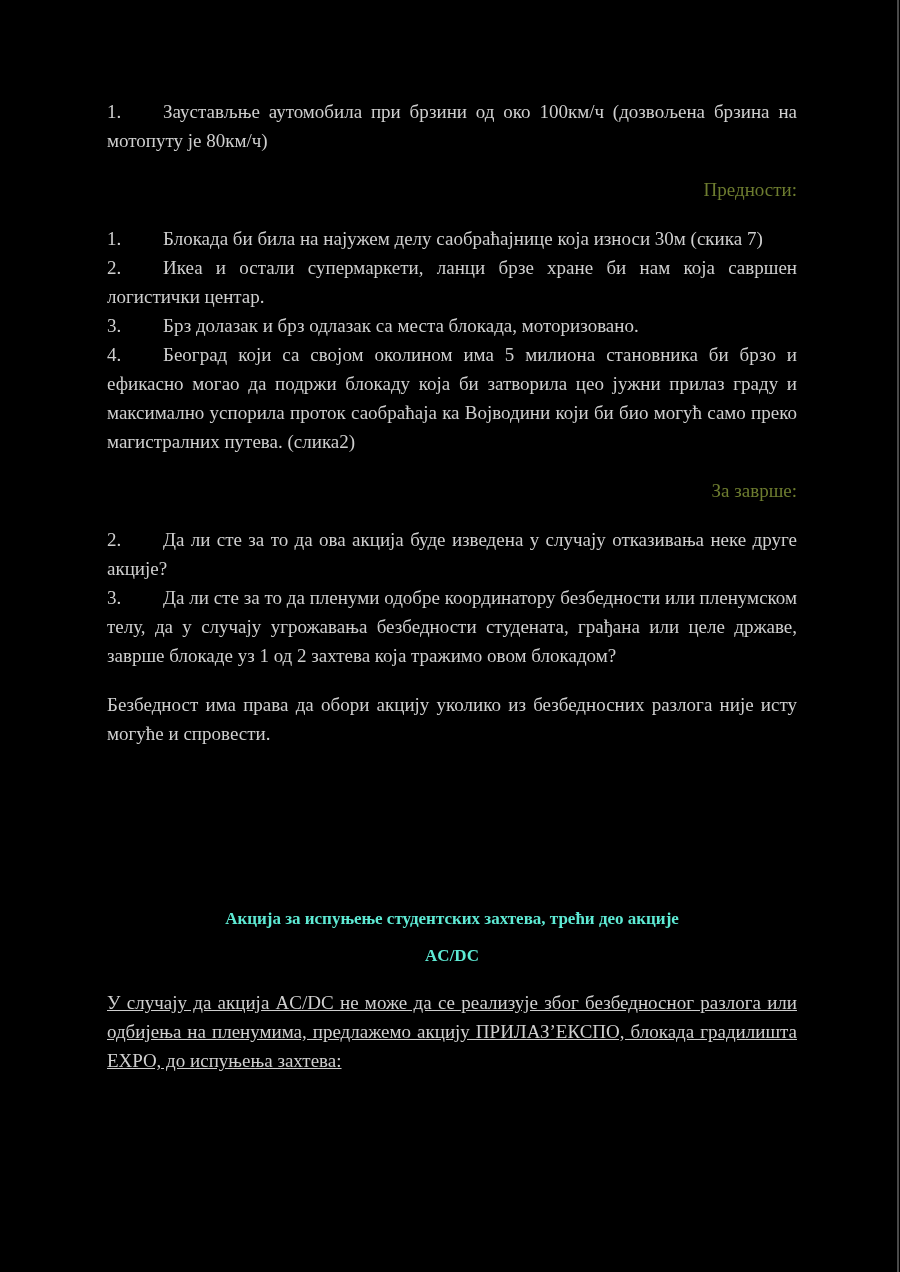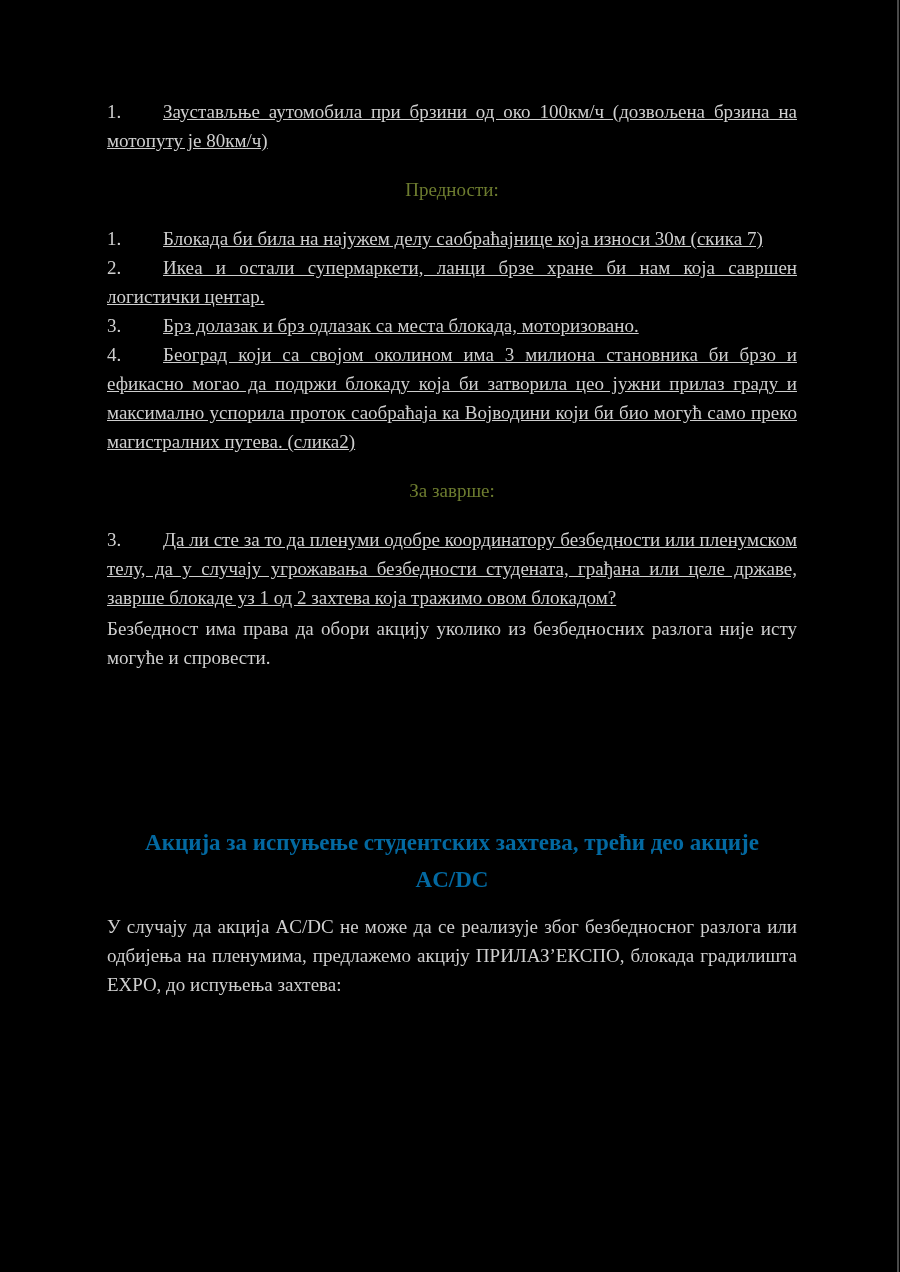--- a/index.html
+++ b/index.html
@@ -31,73 +31,75 @@
   }
   .content {
     position: absolute;
     left: 107px;
     top: 97px;
     width: 690px;
     color: #cfcfcf;
     font-size: 19px;
     line-height: 29px;
   }
-  .doc-list { margin: 0; padding: 0; text-decoration: underline; }
+  .doc-list { margin: 0; padding: 0; }
   .doc-item {
     text-align: justify;
     margin: 0;
   }
   .num {
     display: inline-block;
     width: 56px;
   }
   .section-heading {
     color: #6d7c2f;
     margin-top: 20px;
     margin-bottom: 20px;
-    text-align: center;
+    text-align: right;
   }
   .note-body {
     text-align: justify;
-    margin-top: 2px;
+    margin-top: 20px;
   }
   .action-title {
     margin-top: 152px;
     text-align: center;
-    color: #0369a1;
+    color: #5eead4;
     font-weight: bold;
-    font-size: 23px;
+    font-size: 17px;
     line-height: 37px;
   }
   .action-paragraph {
     text-align: justify;
     margin-top: 14px;
+    text-decoration: underline;
   }
 </style>
 </head>
 <body>
 
 <div class="page">
 
   <div class="content">
 
     <div class="doc-list">
       <p class="doc-item"><span class="num">1.</span><span>Заустављње аутомобила при брзини од око 100км/ч (дозвољена брзина на мотопуту је 80км/ч)</span></p>
     </div>
 
     <p class="section-heading">Предности:</p>
     <div class="doc-list">
       <p class="doc-item"><span class="num">1.</span><span>Блокада би била на најужем делу саобраћајнице која износи 30м (скика 7)</span></p>
       <p class="doc-item"><span class="num">2.</span><span>Икеа и остали супермаркети, ланци брзе хране би нам која савршен логистички центар.</span></p>
       <p class="doc-item"><span class="num">3.</span><span>Брз долазак и брз одлазак са места блокада, моторизовано.</span></p>
-      <p class="doc-item"><span class="num">4.</span><span>Београд који са својом околином има 3 милиона становника би брзо и ефикасно могао да подржи блокаду која би затворила цео јужни прилаз граду и максимално успорила проток саобраћаја ка Војводини који би био могућ само преко магистралних путева. (слика2)</span></p>
+      <p class="doc-item"><span class="num">4.</span><span>Београд који са својом околином има 5 милиона становника би брзо и ефикасно могао да подржи блокаду која би затворила цео јужни прилаз граду и максимално успорила проток саобраћаја ка Војводини који би био могућ само преко магистралних путева. (слика2)</span></p>
     </div>
 
     <p class="section-heading">За заврше:</p>
     <div class="doc-list">
+      <p class="doc-item"><span class="num">2.</span><span>Да ли сте за то да ова акција буде изведена у случају отказивања неке друге акције?</span></p>
       <p class="doc-item"><span class="num">3.</span><span>Да ли сте за то да пленуми одобре координатору безбедности или пленумском телу, да у случају угрожавања безбедности студената, грађана или целе државе, заврше блокаде уз 1 од 2 захтева која тражимо овом блокадом?</span></p>
     </div>
 
     <p class="note-body">Безбедност има права да обори акцију уколико из безбедносних разлога није исту могуће и спровести.</p>
 
     <div class="action-title">
       <div>Акција за испуњење студентских захтева, трећи део акције</div>
       <div>AC/DC</div>
     </div>
 

